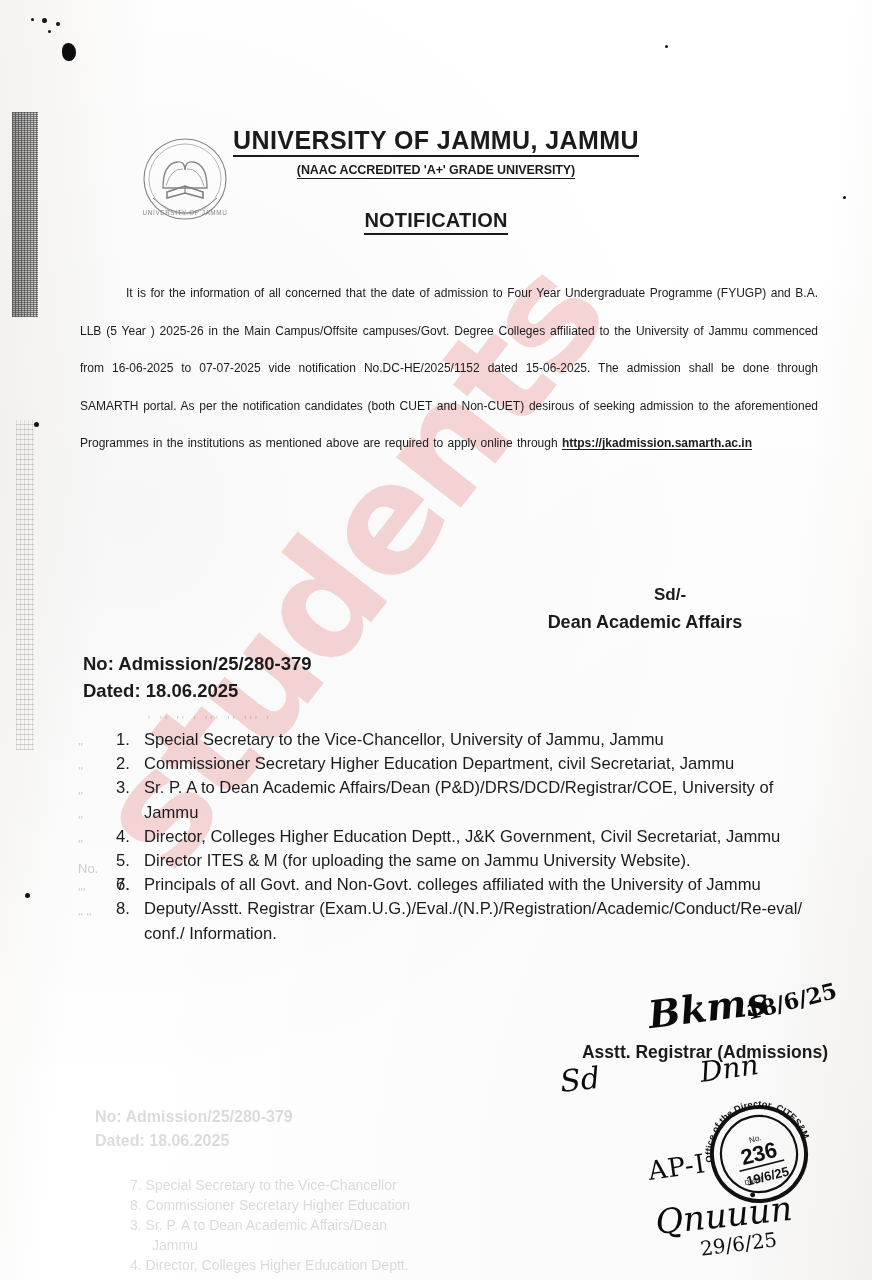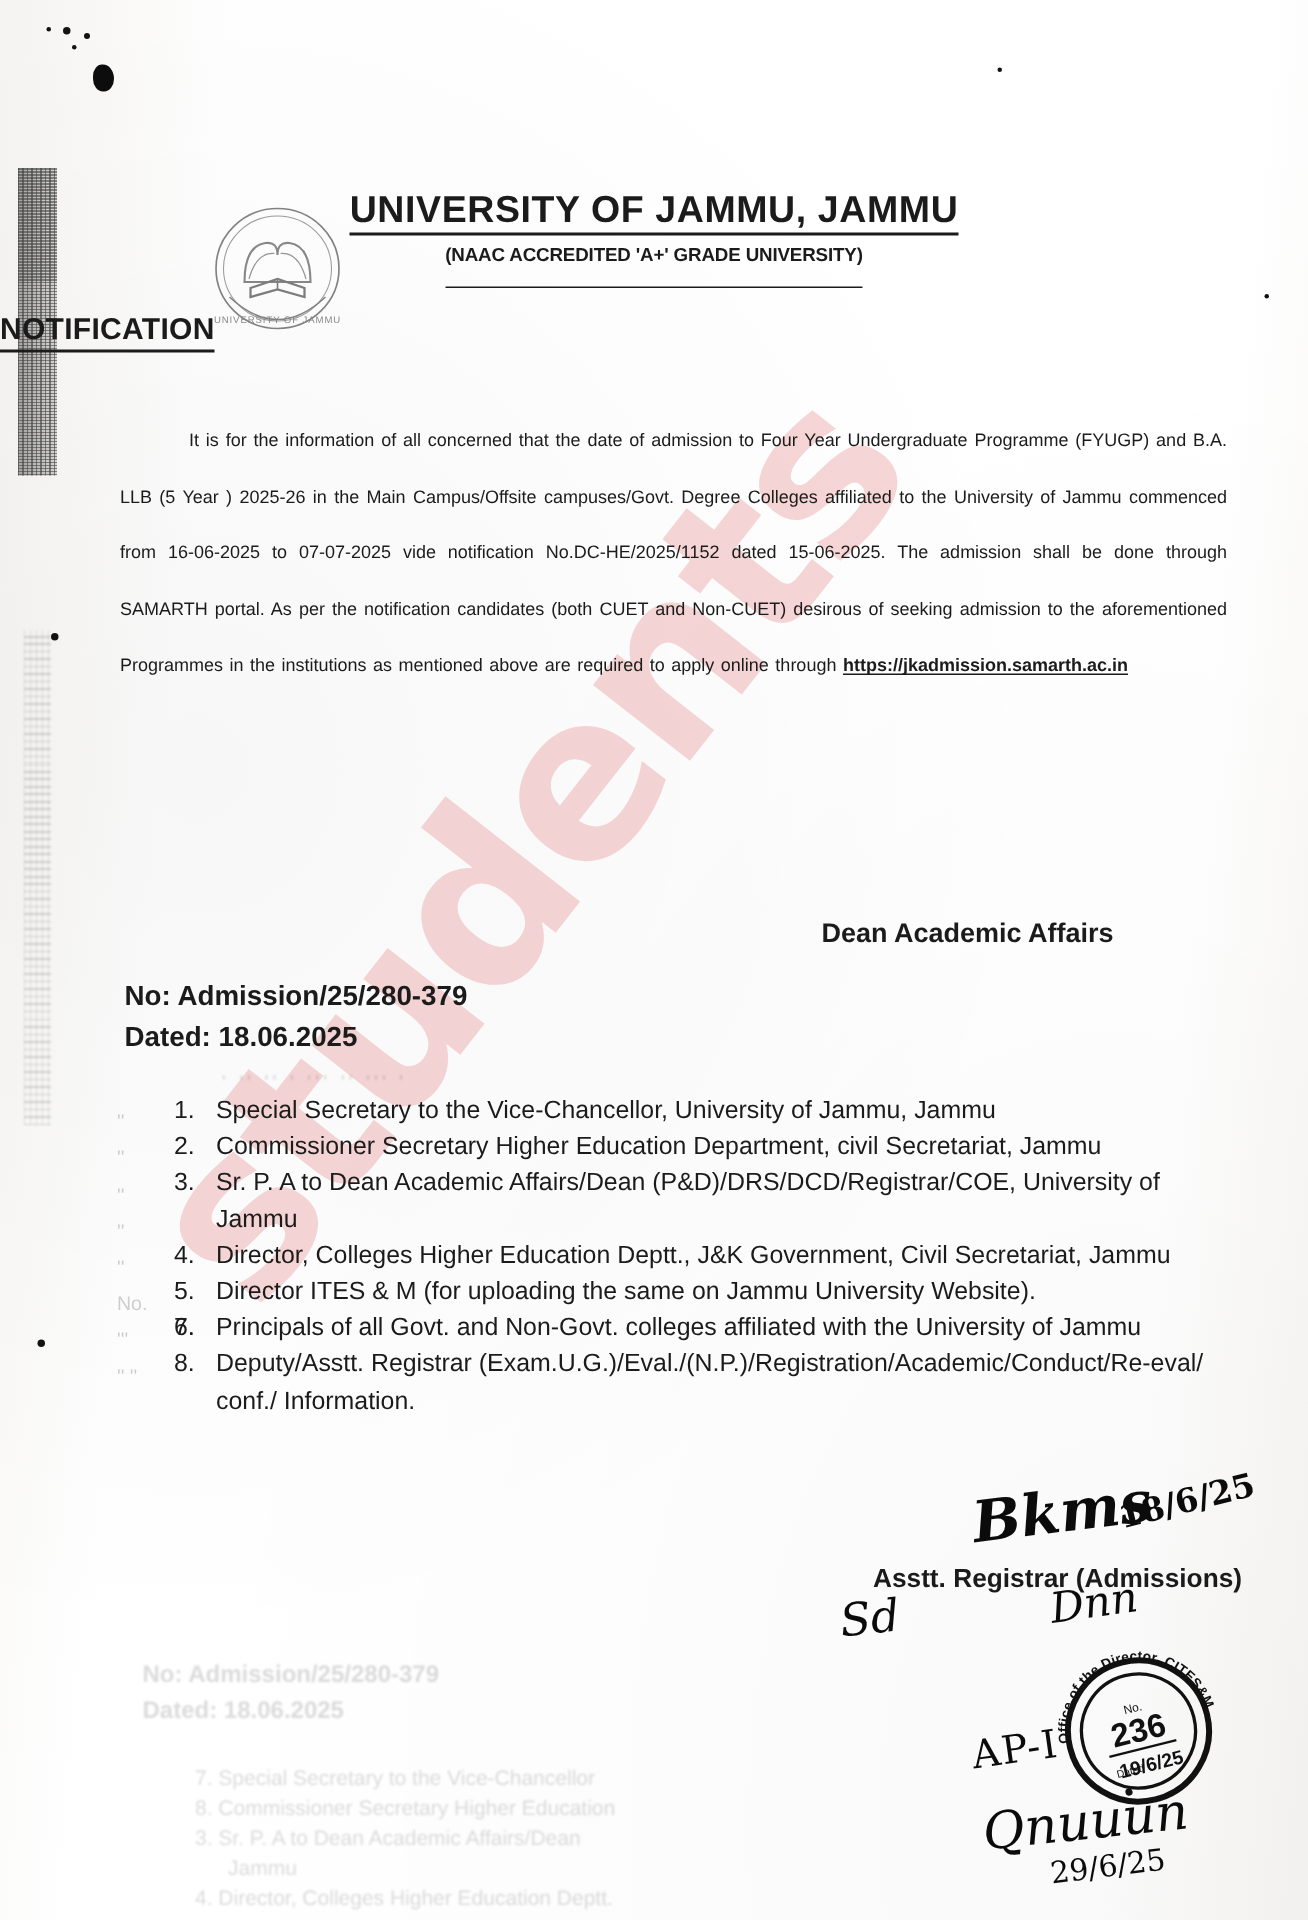--- a/index.html
+++ b/index.html
@@ -62,23 +62,23 @@
     position:absolute;left:0;right:0;top:126px;text-align:center;
     font-weight:700;font-size:25px;letter-spacing:.4px;
   }
   .univ-title span{
     border-bottom:2.5px solid #1b1b1b;padding-bottom:1px;
   }
   .naac{
     position:absolute;left:0;right:0;top:163px;text-align:center;
     font-weight:700;font-size:12.5px;letter-spacing:-.1px;
   }
-  .naac span{border-bottom:1.4px solid #1b1b1b;padding-bottom:14px;}
+  .naac span{border-bottom:1.4px solid #1b1b1b;padding-bottom:1px;}
   .notif{
-    position:absolute;left:0;right:0;top:209px;text-align:left;
+    position:absolute;left:0;right:0;top:209px;text-align:center;
     font-weight:700;font-size:20px;letter-spacing:.2px;
   }
   .notif span{border-bottom:2px solid #1b1b1b;padding-bottom:2px;}
 
   
   .body-para{
     position:absolute;left:80px;top:263px;width:738px;
     font-size:12px;line-height:37.5px;
     text-align:justify;text-align-last:left;
     text-indent:46px;
@@ -201,20 +201,21 @@
   </div>
   <div class="naac">
     <span>(NAAC ACCREDITED 'A+' GRADE UNIVERSITY)</span>
   </div>
   <div class="notif">
     <span>NOTIFICATION</span>
   </div>
 
   <p class="body-para"><span>It is for the information of all concerned that the date of admission to Four Year Undergraduate Programme (FYUGP) and B.A. LLB (5 Year ) 2025-26 in the Main Campus/Offsite campuses/Govt. Degree Colleges affiliated to the University of Jammu commenced from 16-06-2025 to 07-07-2025 vide notification No.DC-HE/2025/1152 dated 15-06-2025. The admission shall be done through SAMARTH portal.  As per the notification candidates (both CUET and Non-CUET) desirous of seeking admission to the aforementioned Programmes in the institutions as mentioned above are required to apply online through </span><span class="url">https://jkadmission.samarth.ac.in</span></p>
 
+  <div class="sd-line">Sd/-</div>
   <div class="dean-line">Dean Academic Affairs</div>
 
   <div class="ref-no">No: Admission/25/280-379</div>
   <div class="ref-date">Dated: 18.06.2025</div>
 
   <div class="ghost-top">' '' '' ' ''' '' ''' '</div>
   <div class="ghost-margin">
     &nbsp;<br>''<br>''<br>''<br>''<br>''<br>No.<br>'''<br>'' ''
   </div>
 

